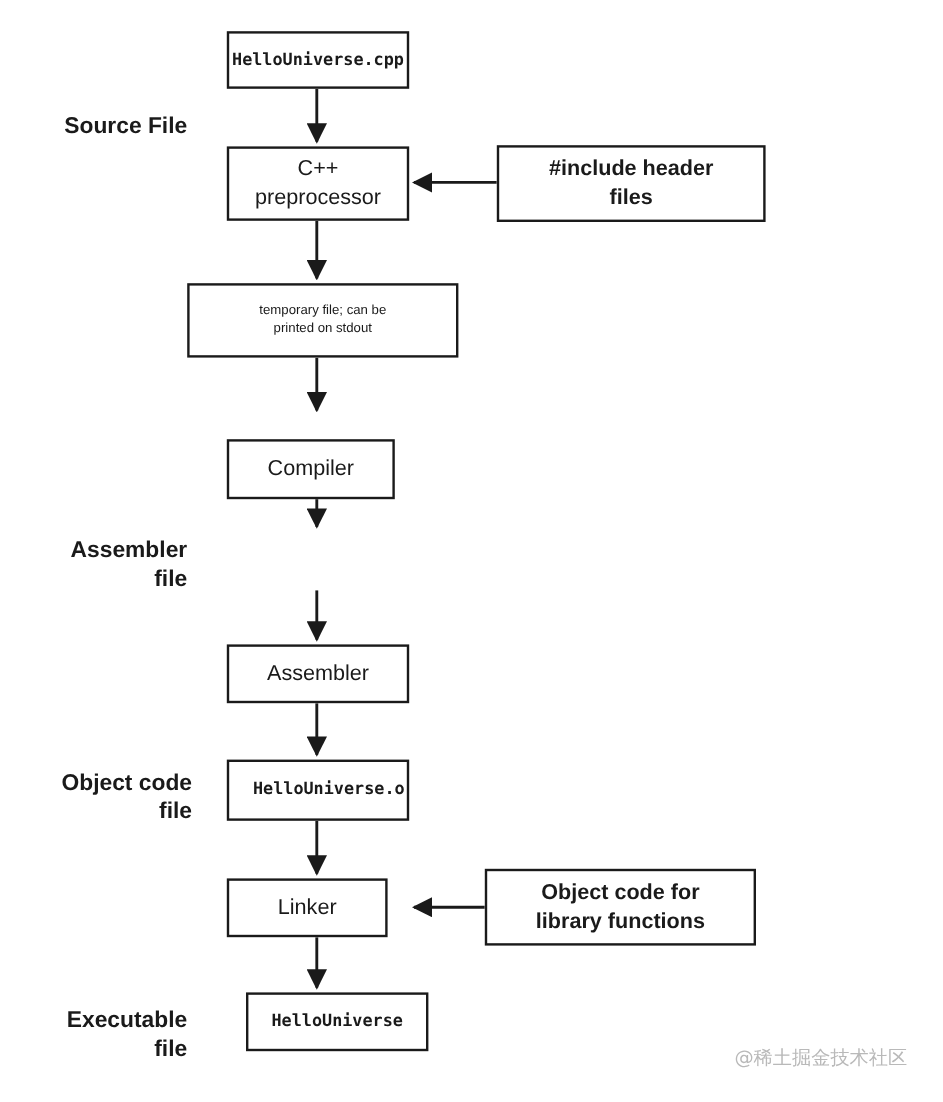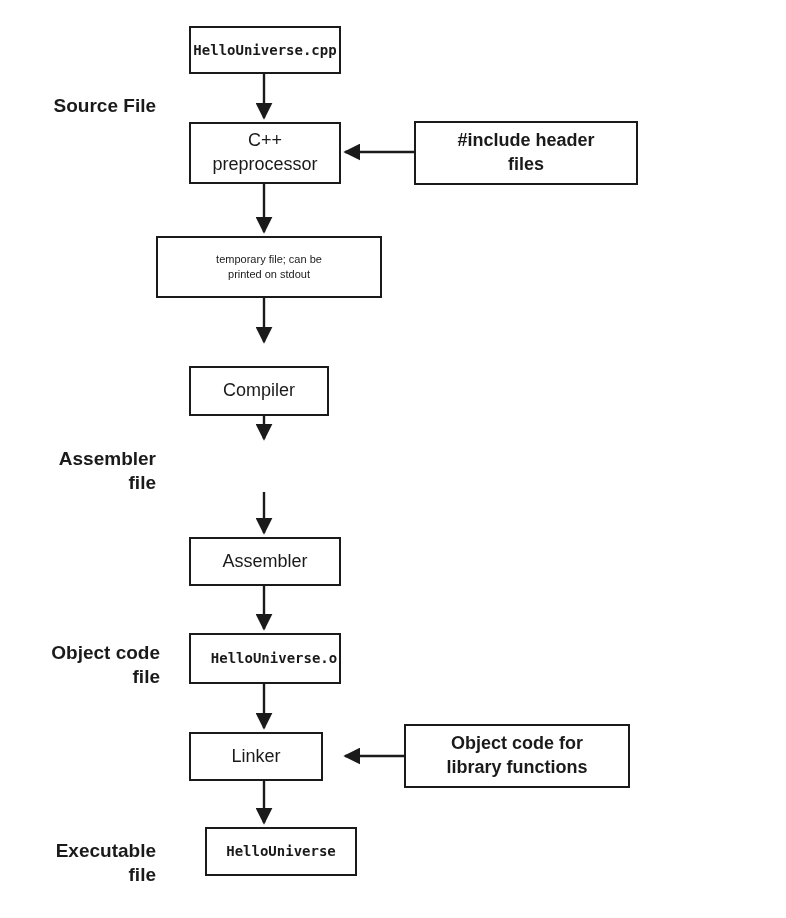--- a/index.html
+++ b/index.html
@@ -124,14 +124,15 @@
   <div class="box sans" style="left:189px; top:732px; width:134px; height:49px;">Linker</div>
 
   <div class="box mono" style="left:189px; top:827px; width:152px; height:49px;margin-left:16px;">HelloUniverse</div>
 
   <div class="box side" style="left:414px; top:121px; width:224px; height:64px;">#include header
 files</div>
 
   <div class="box side" style="left:404px; top:724px; width:226px; height:64px;">Object code for
 library functions</div>
 
+  <div class="watermark">@稀土掘金技术社区</div>
 
 </div>
 
 </body></html>

